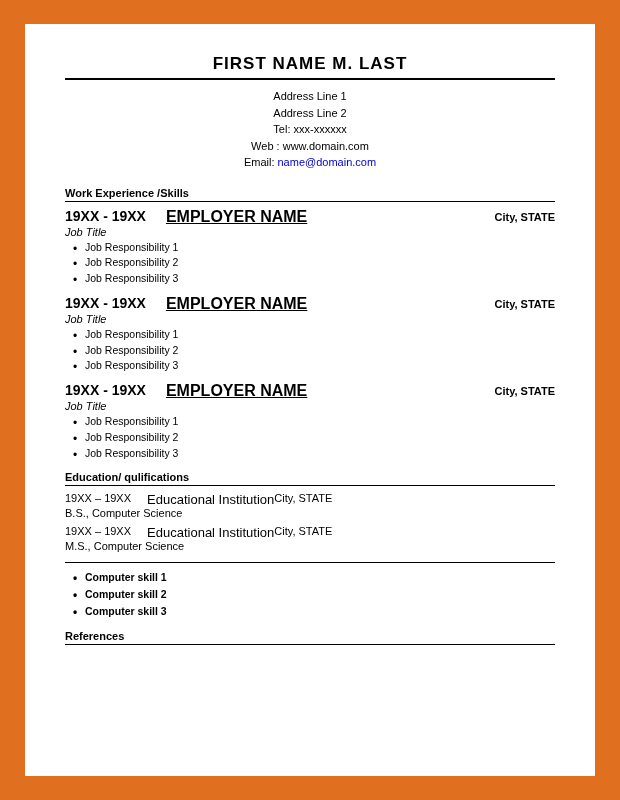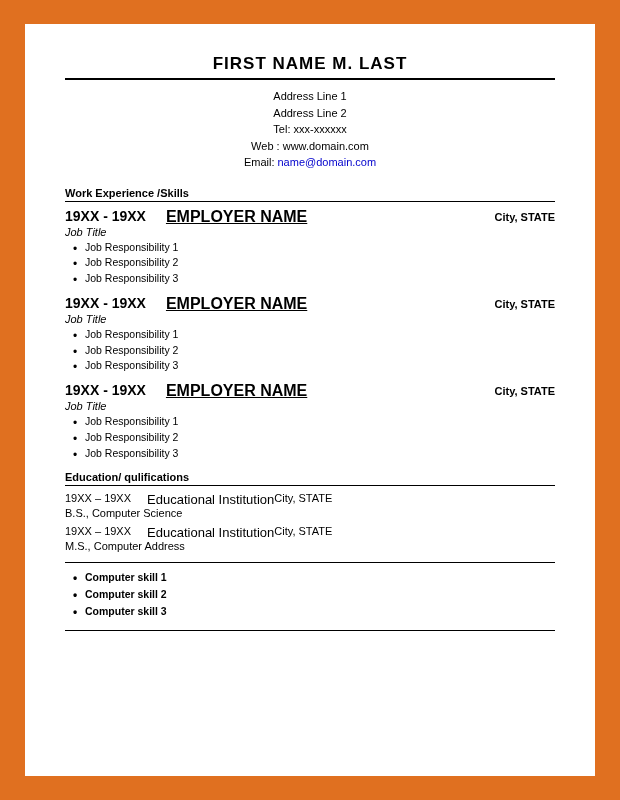--- a/index.html
+++ b/index.html
@@ -284,30 +284,31 @@
     </div>
 
     <div class="education-entry">
       <div class="education-header">
         <div class="education-header-left">
           <span class="edu-dates">19XX – 19XX</span>
           <span class="edu-institution">Educational Institution</span>
         </div>
         <span class="edu-city">City, STATE</span>
       </div>
-      <div class="edu-degree">M.S., Computer Address</div>
+      <div class="edu-degree">M.S., Computer Science</div>
     </div>
   </div>
 
   <div class="section-block">
     <hr class="section-divider">
     <ul class="skills-list">
       <li>Computer skill 1</li>
       <li>Computer skill 2</li>
       <li>Computer skill 3</li>
     </ul>
   </div>
 
   <div class="section-block">
+    <div class="section-header">References</div>
     <hr class="section-divider">
   </div>
 
 </div>
 
 </body></html>

